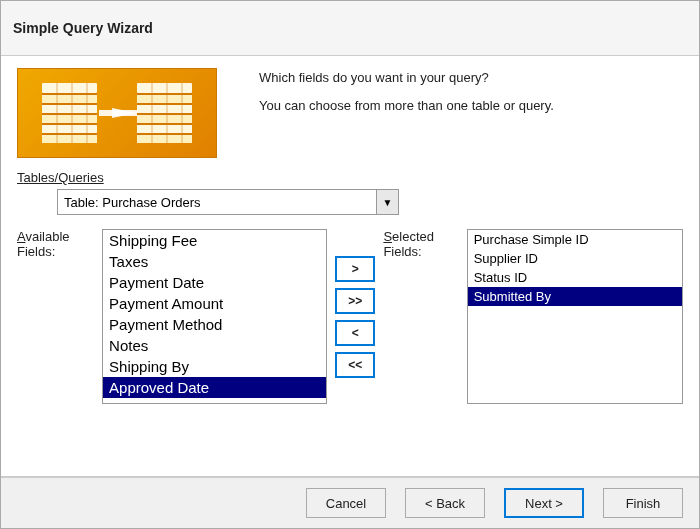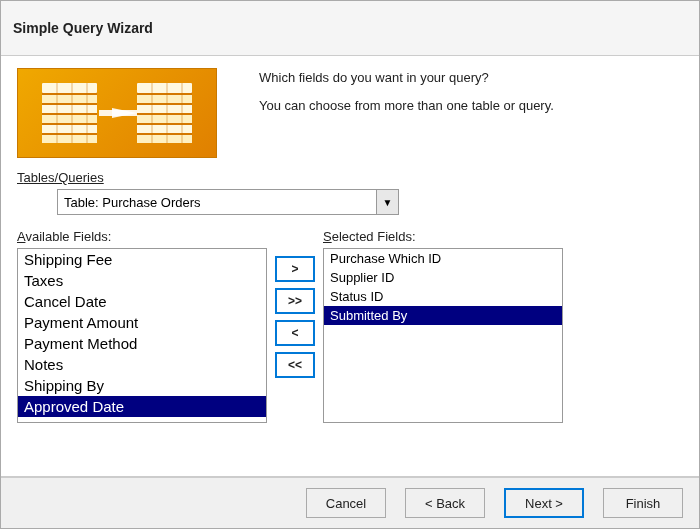--- a/index.html
+++ b/index.html
@@ -192,21 +192,21 @@
       border: 2px solid #0078d7;
       background: #f0f0f0;
     }
     .fields-row {
       display: flex;
       align-items: flex-start;
       gap: 0;
     }
     .available-col, .selected-col {
       display: flex;
-      flex-direction: column;
+      flex-direction: row;
     }
   </style>
 </head>
 <body>
 
 <div class="wizard-container">
   <div class="title-bar">
     <span>Simple Query Wizard</span>
   </div>
 
@@ -267,42 +267,42 @@
 
     <div class="fields-row">
 
       <div class="available-col">
         <div class="fields-label">
           <span style="text-decoration:underline;">A</span><span>vailable Fields:</span>
         </div>
         <div class="listbox" id="available-list">
             <div class="list-item">Shipping Fee</div>
             <div class="list-item">Taxes</div>
-            <div class="list-item">Cancel Date</div>
+            <div class="list-item">Payment Date</div>
             <div class="list-item">Payment Amount</div>
             <div class="list-item">Payment Method</div>
             <div class="list-item">Notes</div>
             <div class="list-item">Shipping By</div>
             <div class="list-item selected">Approved Date</div>
           </div>
       </div>
 
       <div class="btn-col">
         <button class="move-btn">&gt;</button>
         <button class="move-btn">&gt;&gt;</button>
         <button class="move-btn">&lt;</button>
         <button class="move-btn">&lt;&lt;</button>
       </div>
 
       <div class="selected-col">
         <div class="fields-label">
           <span style="text-decoration:underline;">S</span><span>elected Fields:</span>
         </div>
         <div class="selected-listbox" id="selected-list">
-            <div class="list-item">Purchase Which ID</div>
+            <div class="list-item">Purchase Simple ID</div>
             <div class="list-item">Supplier ID</div>
             <div class="list-item">Status ID</div>
             <div class="list-item selected">Submitted By</div>
           </div>
       </div>
     </div>
   </div>
 
   <div style="flex:1;"></div>
   <hr class="separator">

